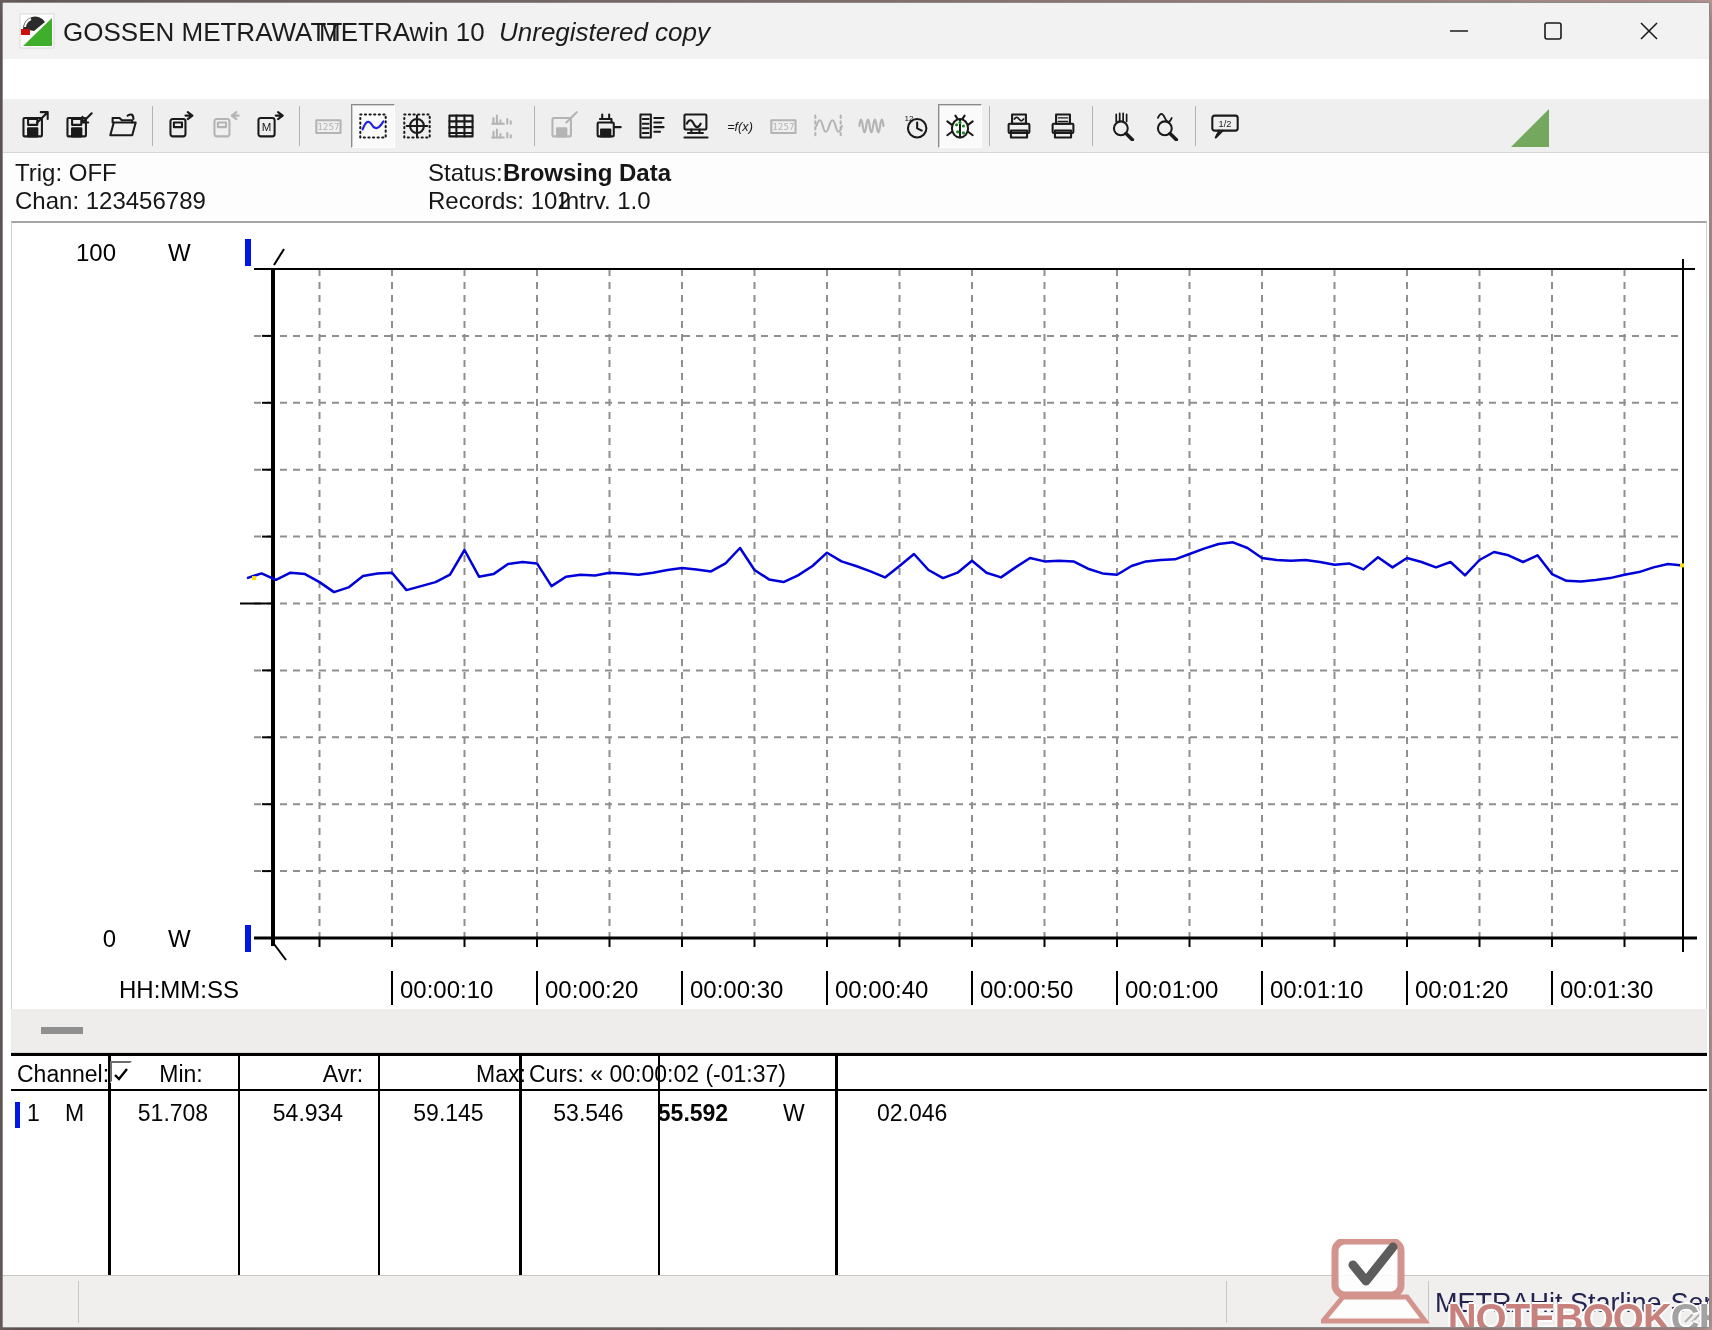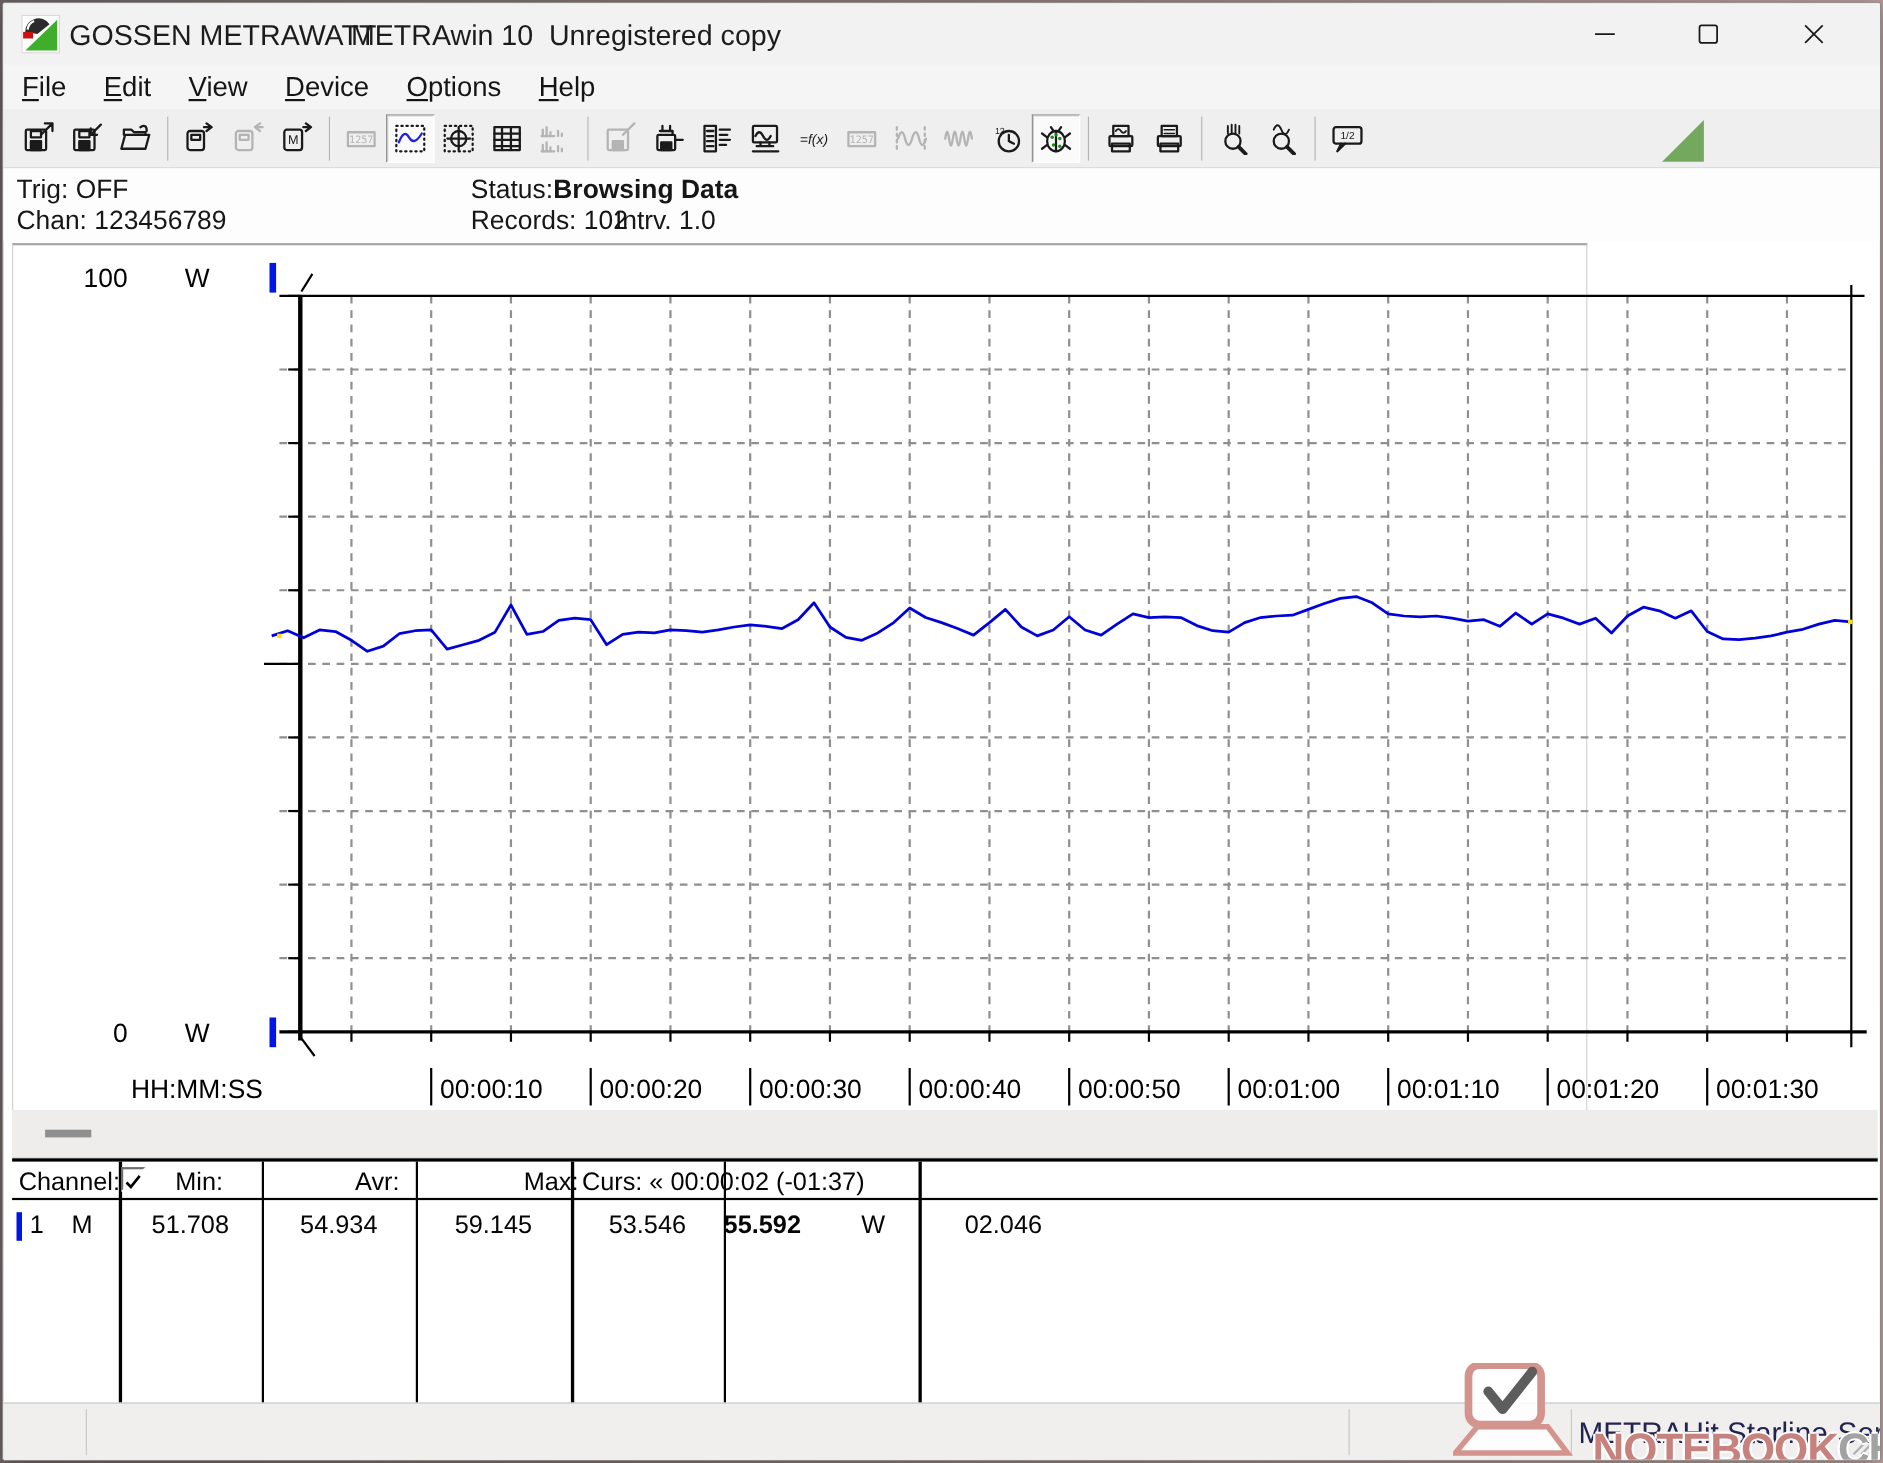--- a/index.html
+++ b/index.html
@@ -12,21 +12,21 @@
     position:absolute;left:2px;top:2px;width:1706px;height:1324px;
     background:#fff;border:1px solid #8a8a8a;border-radius:2px;overflow:hidden;
     box-shadow:0 6px 22px rgba(0,0,0,.35);
   }
   
   .titlebar{position:absolute;left:0;top:0;width:100%;height:56px;background:#f3f2f2;}
   .app-icon{position:absolute;left:16px;top:10px;width:36px;height:36px;}
   .title-text{position:absolute;top:14px;font-size:26px;color:#1c1c1c;white-space:pre;}
   .t-app{left:60px;}
   .t-prod{left:316px;}
-  .t-lic{left:496px;}
+  .t-lic{left:496px;font-style:italic;}
   .winbtn{position:absolute;top:8px;width:48px;height:40px;display:flex;align-items:center;justify-content:center;background:transparent;border:none;}
   .wb-min{left:1432px;}
   .wb-max{left:1526px;}
   .wb-close{left:1622px;}
   
   .menubar{position:absolute;left:0;top:56px;width:100%;height:40px;background:#f6f5f5;display:flex;align-items:center;}
   .menu-item{font-size:25px;padding:0 17px;color:#151515;white-space:pre;}
   .menu-item u{text-underline-offset:3px;}
   
   .toolbar{position:absolute;left:0;top:96px;width:100%;height:54px;background:#f0efef;border-bottom:1px solid #d7d7d7;display:flex;align-items:center;padding-left:10px;box-sizing:border-box;}
@@ -34,21 +34,21 @@
   .tb-sep{width:1px;height:40px;background:#b3b3b3;margin:0 7px;}
   .tbtn{width:44px;height:44px;display:flex;align-items:center;justify-content:center;border:1px solid transparent;background:transparent;color:#1a1a1a;padding:0;}
   .tbtn.pressed{background:#fafafa;border-color:#8a8a8a #ffffff #ffffff #8a8a8a;box-shadow:inset 1px 1px 0 #cfcfcf;}
   .tbtn.disabled{color:#b4b4b4;}
   .tb-corner{position:absolute;right:160px;top:10px;width:0;height:0;border-left:38px solid transparent;border-bottom:38px solid #74a85e;}
   
   .statuspanel{position:absolute;left:0;top:150px;width:100%;height:66px;background:#fdfdfd;}
   .sp-text{position:absolute;font-size:24px;color:#161616;white-space:pre;}
   
   .chartpanel{
-    position:absolute;left:8px;top:218px;width:1432px;height:788px;background:#ffffff;
+    position:absolute;left:8px;top:218px;width:1696px;height:788px;background:#ffffff;
     border-top:2px solid #a6a6a6;border-left:1px solid #cfcfcf;border-right:1px solid #cfcfcf;box-sizing:border-box;
   }
   .chartpanel svg{position:absolute;left:0;top:0;}
   
   .scrollstrip{position:absolute;left:8px;top:1006px;width:1696px;height:44px;background:#eeedec;border-bottom:1px solid #d8d8d8;box-sizing:border-box;}
   .scrollthumb{position:absolute;left:30px;top:18px;width:42px;height:7px;background:#8f8f8f;}
   
   .rtable{position:absolute;left:8px;top:1050px;width:1696px;height:258px;background:#fff;border-top:3px solid #000;box-sizing:border-box;font-size:23px;}
   .rt-v{position:absolute;top:0;bottom:0;background:#000;}
   .rt-hline{position:absolute;left:0;top:33px;width:100%;height:2px;background:#000;}
@@ -94,28 +94,20 @@
         </svg>
     </button>
     <button class="winbtn wb-close">
       <svg width="26" height="26" viewBox="0 0 26 26" stroke="#1a1a1a" stroke-width="1.6">
           <line x1="5" y1="5" x2="21" y2="21"></line>
           <line x1="21" y1="5" x2="5" y2="21"></line>
         </svg>
     </button>
   </div>
 
-  <div class="menubar" id="menubar">
-      <span class="menu-item"><u>F</u>ile</span>
-      <span class="menu-item"><u>E</u>dit</span>
-      <span class="menu-item"><u>V</u>iew</span>
-      <span class="menu-item"><u>D</u>evice</span>
-      <span class="menu-item"><u>O</u>ptions</span>
-      <span class="menu-item"><u>H</u>elp</span>
-    </div>
 
   <div class="toolbar" id="toolbar">
     <div class="tb-corner"></div>
   <div class="tb-group">
         <button class="tbtn">
           <svg viewBox="0 0 26 26" width="30" height="30" fill="none" stroke="currentColor" stroke-width="1.8" stroke-linecap="round" stroke-linejoin="round">
             <rect x="3" y="6" width="16" height="16" rx="1"></rect>
             <rect x="7" y="15" width="8" height="7" fill="currentColor"></rect>
             <rect x="7" y="7" width="8" height="5"></rect>
             <path d="M15 10 L24 1 M24 1 h-6 M24 1 v6"></path>

